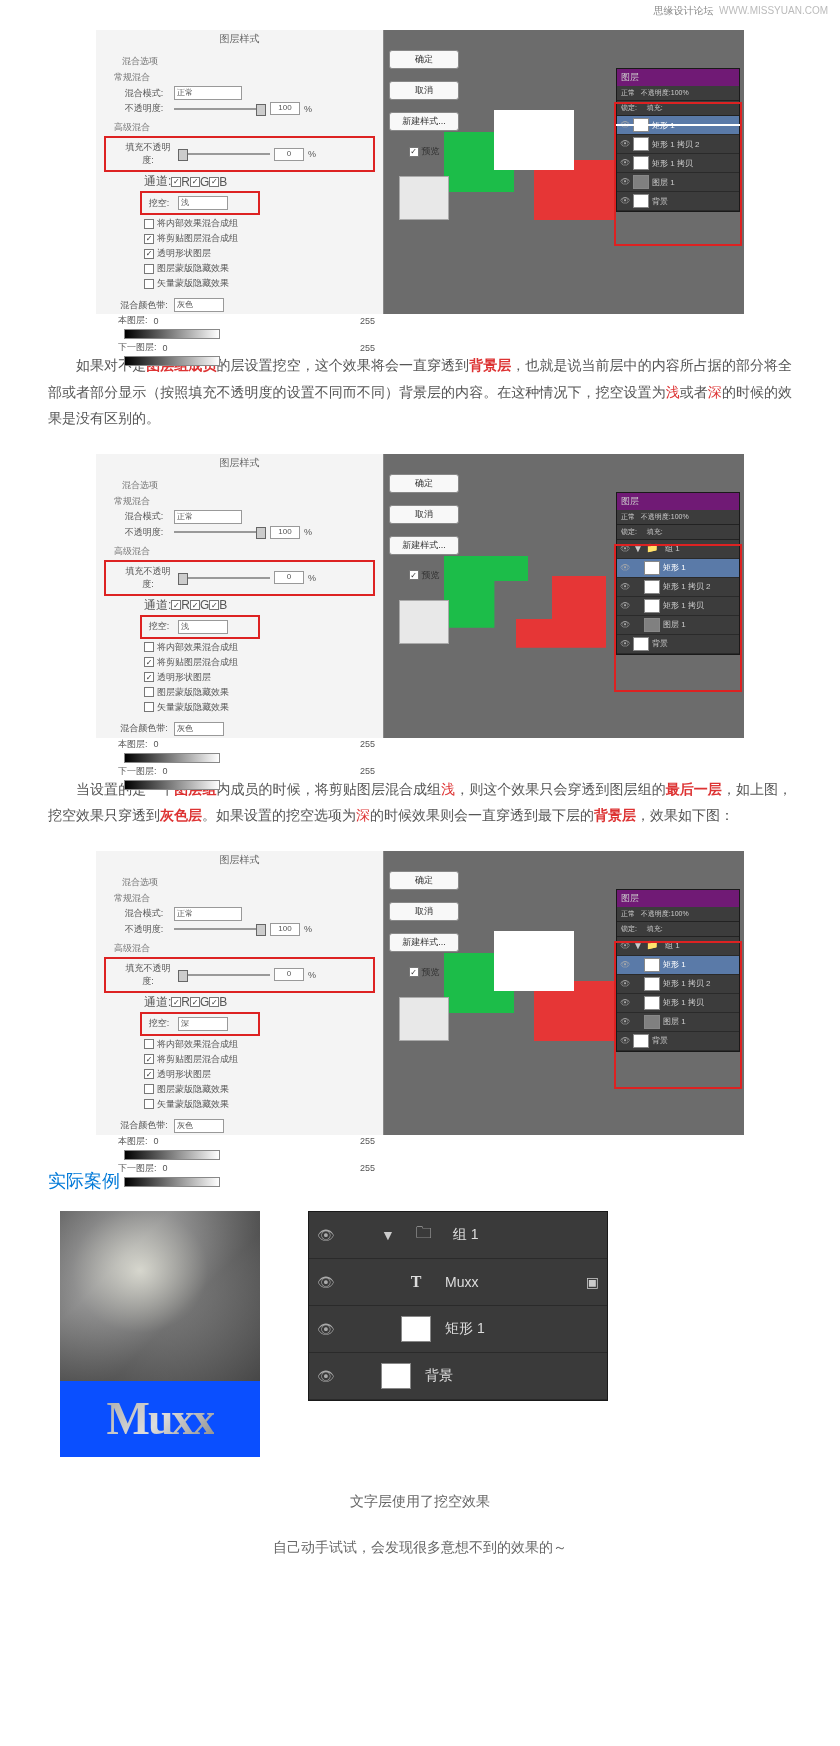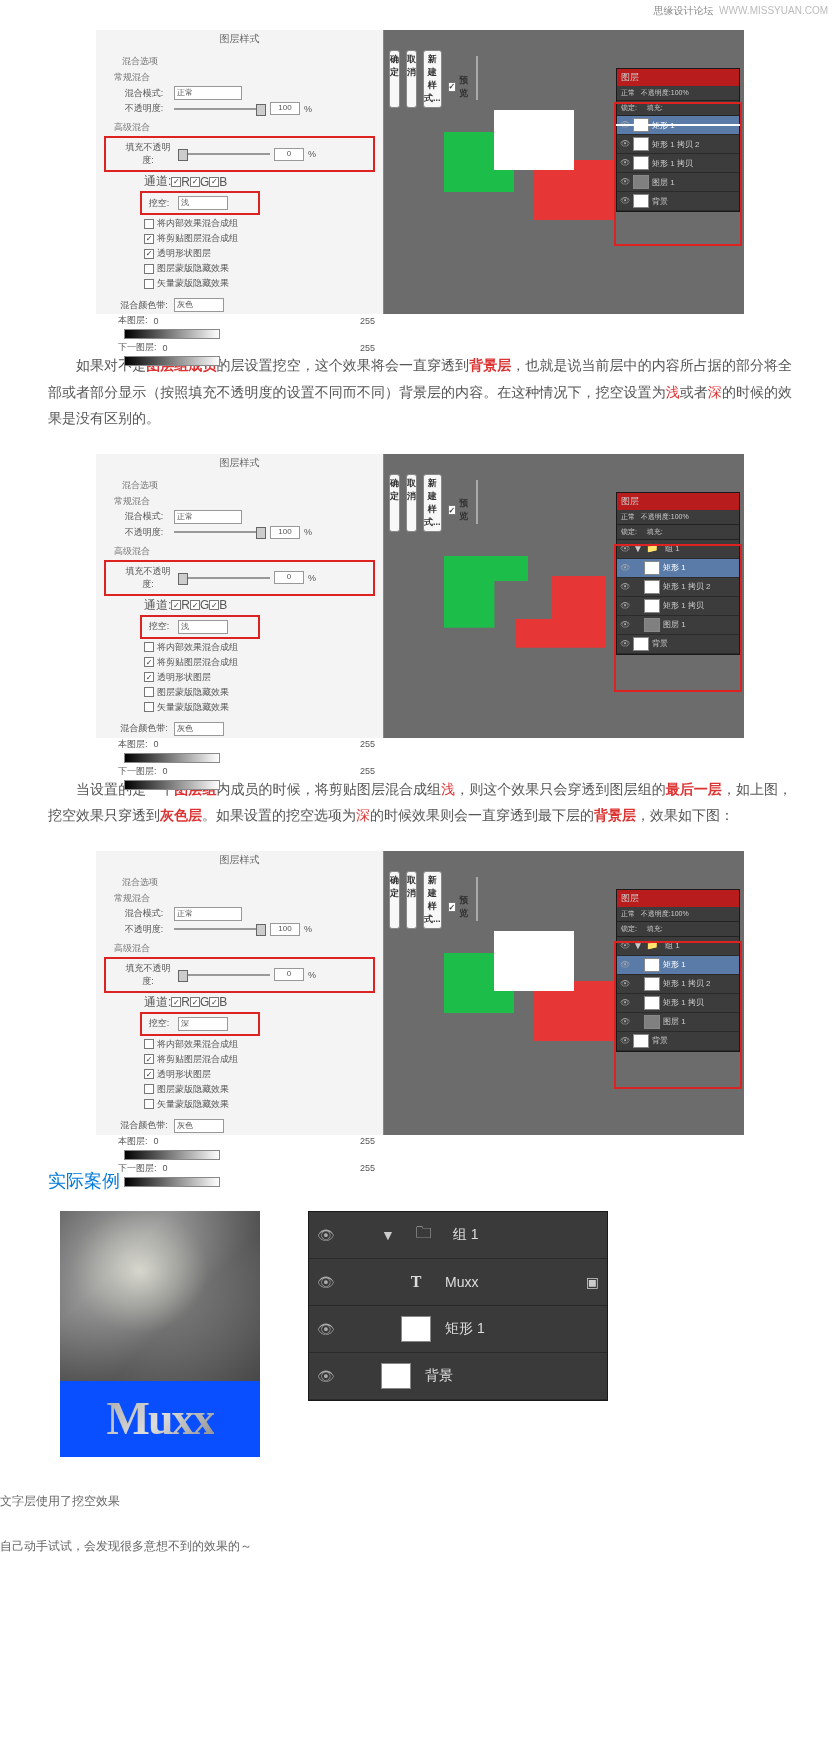--- a/index.html
+++ b/index.html
@@ -18,35 +18,35 @@
     .sel.narrow { width: 50px; }
     .numbox { width: 30px; height: 13px; background: #fff; border: 1px solid #999; font-size: 8px; text-align: center; }
     .slider { flex: 1; height: 2px; background: #999; position: relative; max-width: 92px; }
     .slider::after { content: ''; position: absolute; right: 0; top: -4px; width: 8px; height: 10px; background: #ccc; border: 1px solid #666; }
     .slider.left::after { right: auto; left: 0; }
     .cb-row { display: flex; align-items: center; margin: 2px 0 2px 40px; font-size: 9px; gap: 3px; }
     .cb { width: 10px; height: 10px; border: 1px solid #777; background: #fff; display: inline-flex; align-items: center; justify-content: center; font-size: 8px; color: #333; }
     .cb.checked::after { content: '✓'; }
     .channels { display: flex; font-size: 12px; margin-left: 40px; align-items: center; }
     .red-box { border: 2px solid #d22; padding: 1px 2px; margin: 1px 0; }
-    .btns { position: absolute; top: 20px; right: -76px; width: 70px; display: flex; flex-direction: row; gap: 6px; z-index: 5; font-weight: bold; }
+    .btns { position: absolute; top: 20px; right: -76px; width: 70px; display: flex; flex-direction: column; gap: 12px; z-index: 5; }
     .btn { background: #f8f8f8; border: 1px solid #888; border-radius: 3px; font-size: 9px; text-align: center; padding: 2px 0; }
-    .preview-cb { display: flex; align-items: center; gap: 3px; font-size: 9px; justify-content: center; margin-top: 15px; }
+    .preview-cb { display: flex; align-items: center; gap: 3px; font-size: 9px; justify-content: center; margin-top: 2px; }
     .swatch { width: 50px; height: 44px; background: #e8e8e8; border: 1px solid #aaa; margin: 6px auto 0; }
     .gradient-row { display: flex; align-items: center; margin: 2px 0 2px 14px; gap: 6px; font-size: 9px; }
     .grad { width: 96px; height: 10px; background: linear-gradient(to right, #000, #fff); border: 1px solid #888; }
     .canvas-area { flex: 1; background: #6c6c6c; position: relative; }
     .rect { position: absolute; }
     .green { background: #1cbd49; width: 70px; height: 60px; top: 102px; left: 60px; }
     .white { background: #fff; width: 80px; height: 60px; top: 80px; left: 110px; }
     .red { background: #e63636; width: 80px; height: 60px; top: 130px; left: 150px; }
     .green.notch { clip-path: polygon(0 0, 100% 0, 100% 35%, 60% 35%, 60% 100%, 0 100%); width: 84px; height: 72px; }
     .red.notch { clip-path: polygon(40% 0, 100% 0, 100% 100%, 0 100%, 0 60%, 40% 60%); width: 90px; height: 72px; top: 122px; left: 132px; }
     .layers-panel { position: absolute; right: 4px; top: 38px; width: 124px; background: #3c3c3c; border: 1px solid #1a1a1a; font-size: 8px; color: #ccc; }
-    .lp-title { background: #b91c1c; padding: 2px 4px; font-size: 9px; }
+    .lp-title { background: #701a75; padding: 2px 4px; font-size: 9px; }
     .lp-controls { padding: 2px 4px; font-size: 7px; border-bottom: 1px solid #222; }
     .lp-row { display: flex; align-items: center; padding: 2px 3px; gap: 3px; border-bottom: 1px solid #2a2a2a; }
     .lp-row.sel { background: #5a7aa8; color: #fff; }
     .eye { width: 10px; height: 10px; display: inline-block; }
     .eye::before { content: '👁'; font-size: 8px; color: #aaa; }
     .thumb { width: 16px; height: 14px; border: 1px solid #888; background: #fff; }
     .thumb.gray { background: #808080; }
     .thumb.grp::before { content:'📁'; font-size:10px; }
     .thumb.grp { background: transparent; border: none; }
     .lp-box { position: absolute; border: 2px solid #d22; right: 2px; width: 128px; }
@@ -64,21 +64,21 @@
     .muxx-band { width: 200px; height: 76px; background: #0a4fff; display: flex; align-items: center; justify-content: center; }
     .muxx-text { font-size: 46px; font-weight: bold; font-family: Georgia, serif; color: transparent; background: linear-gradient(135deg, #aaa, #ddd, #888); -webkit-background-clip: text; background-clip: text; letter-spacing: -2px; }
     .case-right { width: 300px; }
     .big-layers { background: #3a3a3a; border: 1px solid #1a1a1a; }
     .big-lp-row { display: flex; align-items: center; padding: 10px 8px; gap: 14px; border-bottom: 1px solid #2a2a2a; font-size: 14px; color: #ddd; }
     .big-eye { width: 16px; font-size: 14px; color: #aaa; }
     .big-thumb { width: 30px; height: 26px; border: 1px solid #888; background: #fff; display: flex; align-items: center; justify-content: center; font-size: 16px; }
     .big-thumb.folder { background: transparent; border: none; color: #ccc; }
     .big-thumb.text { background: transparent; border: none; font-family: Georgia; font-weight: bold; color: #ddd; }
     .big-thumb.bar { background: #fff; }
-    .caption { text-align: left; font-size: 12px; color: #666; margin: 28px 0 16px; }
+    .caption { text-align: center; font-size: 14px; color: #666; margin: 28px 0 16px; }
     .indent { width: 8px; }
     .tri { color: #ccc; font-size: 10px; }
   </style>
 </head>
 <body>
 
 <div class="wm">
   <span class="dark">思缘设计论坛</span>&nbsp;&nbsp;<span>WWW.MISSYUAN.COM</span>
 </div>
 

